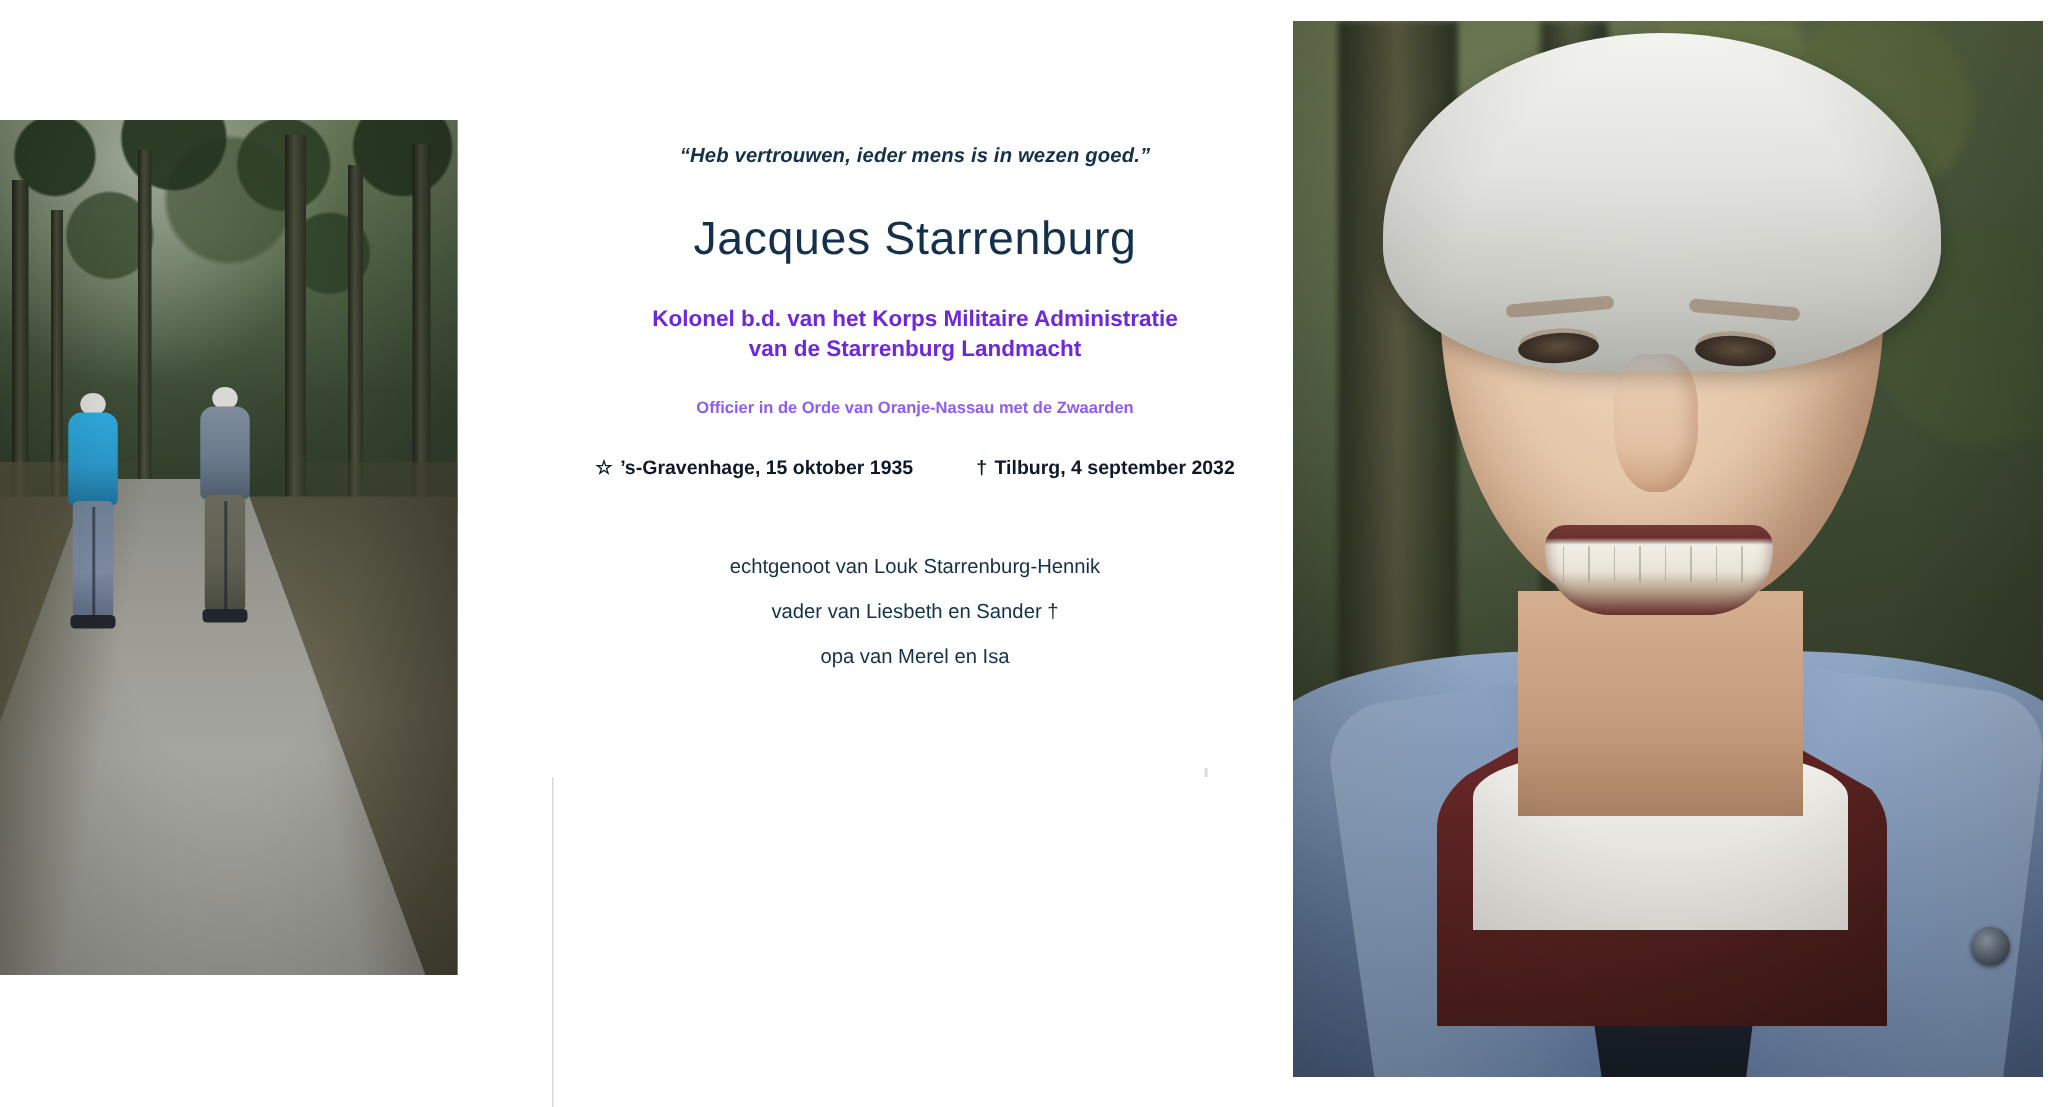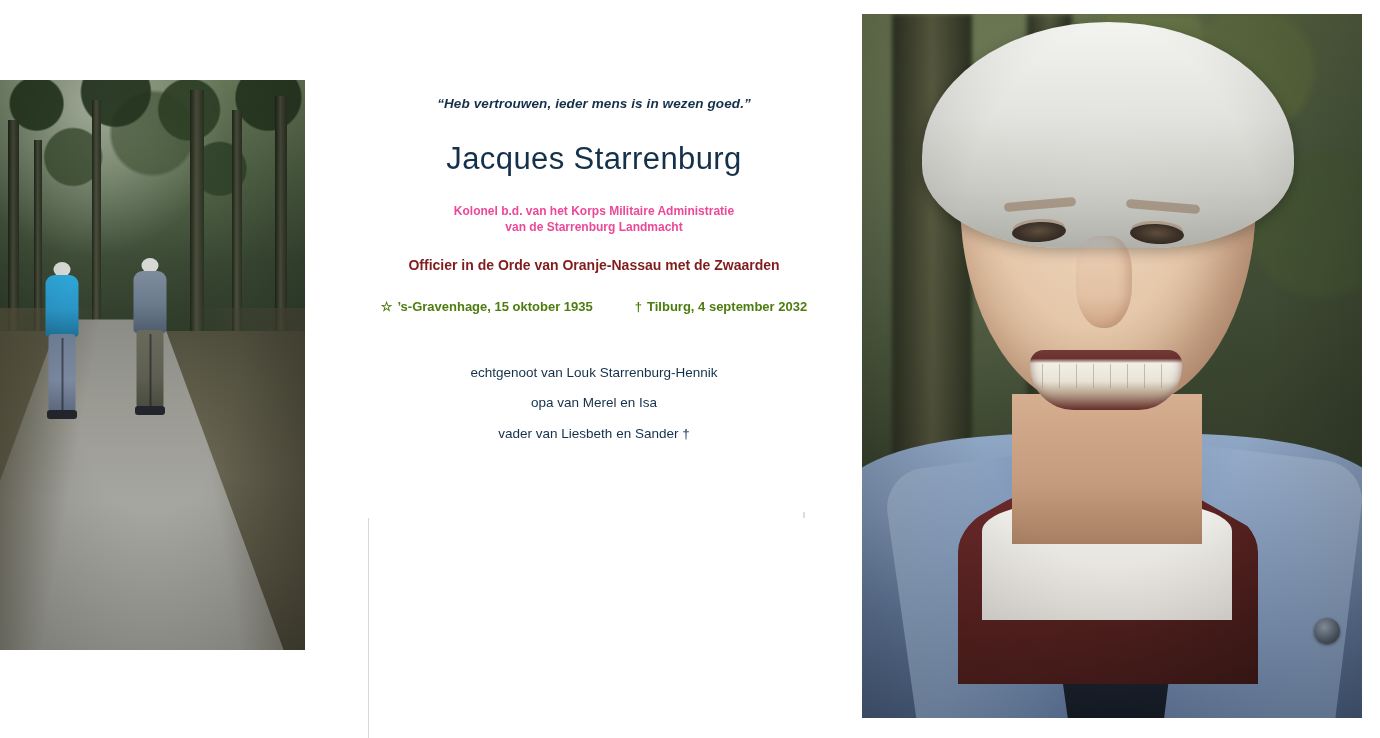--- a/index.html
+++ b/index.html
@@ -239,60 +239,60 @@
     box-shadow: 0 1px 3px rgba(0,0,0,0.5);
   }
   .photo-right .vignette {
     position: absolute; inset: 0;
     background: radial-gradient(ellipse at 50% 40%, rgba(0,0,0,0) 45%, rgba(0,0,0,0.26) 100%);
   }
 
   
   .card-text {
     position: absolute;
-    left: 364px;
+    left: 380px;
     top: 96px;
     width: 460px;
     text-align: center;
   }
   .quote {
     font-style: italic;
     font-weight: 700;
     font-size: 13.5px;
     letter-spacing: 0.1px;
     color: #14304a;
     margin: 0 0 30px 0;
   }
   .name {
     font-size: 31px;
     font-weight: 400;
     letter-spacing: 0.4px;
     color: #14304a;
     margin: 0 0 26px 0;
   }
   .rank {
-    font-size: 12px;
+    font-size: 15px;
     font-weight: 700;
     line-height: 1.35;
     margin: 0 0 22px 0;
-    color: #ec4899;
+    color: #6d28d9;
   }
   .honour {
-    font-size: 14px;
+    font-size: 11px;
     font-weight: 700;
     margin: 0 0 26px 0;
-    color: #7f1d1d;
+    color: #8b5cf6;
   }
   .dates {
     display: flex;
     justify-content: center;
     gap: 42px;
     font-size: 13px;
     font-weight: 700;
-    color: #4d7c0f;
+    color: #0f172a;
     margin: 0 0 44px 0;
   }
   .dates .sym { margin-right: 5px; }
   .family {
     font-size: 13.5px;
     line-height: 2.23;
     font-weight: 400;
     color: #14304a;
   }
   .family div { margin: 0; }
@@ -351,22 +351,22 @@
   <div class="dates">
     <div>
       <span class="sym">☆</span><span>’s-Gravenhage, 15 oktober 1935</span>
     </div>
     <div>
       <span class="sym">†</span><span>Tilburg, 4 september 2032</span>
     </div>
   </div>
   <div class="family">
     <div>echtgenoot van Louk Starrenburg-Hennik</div>
+    <div>vader van Liesbeth en Sander †</div>
     <div>opa van Merel en Isa</div>
-    <div>vader van Liesbeth en Sander †</div>
   </div>
 </div>
 
 <div class="scan-line-v"></div>
 <div class="scan-dot" style="left:803px; top:512px;"></div>
 
 <div class="photo-right">
   <div class="bg"></div>
   <div class="trunkA"></div>
   <div class="trunkB"></div>

